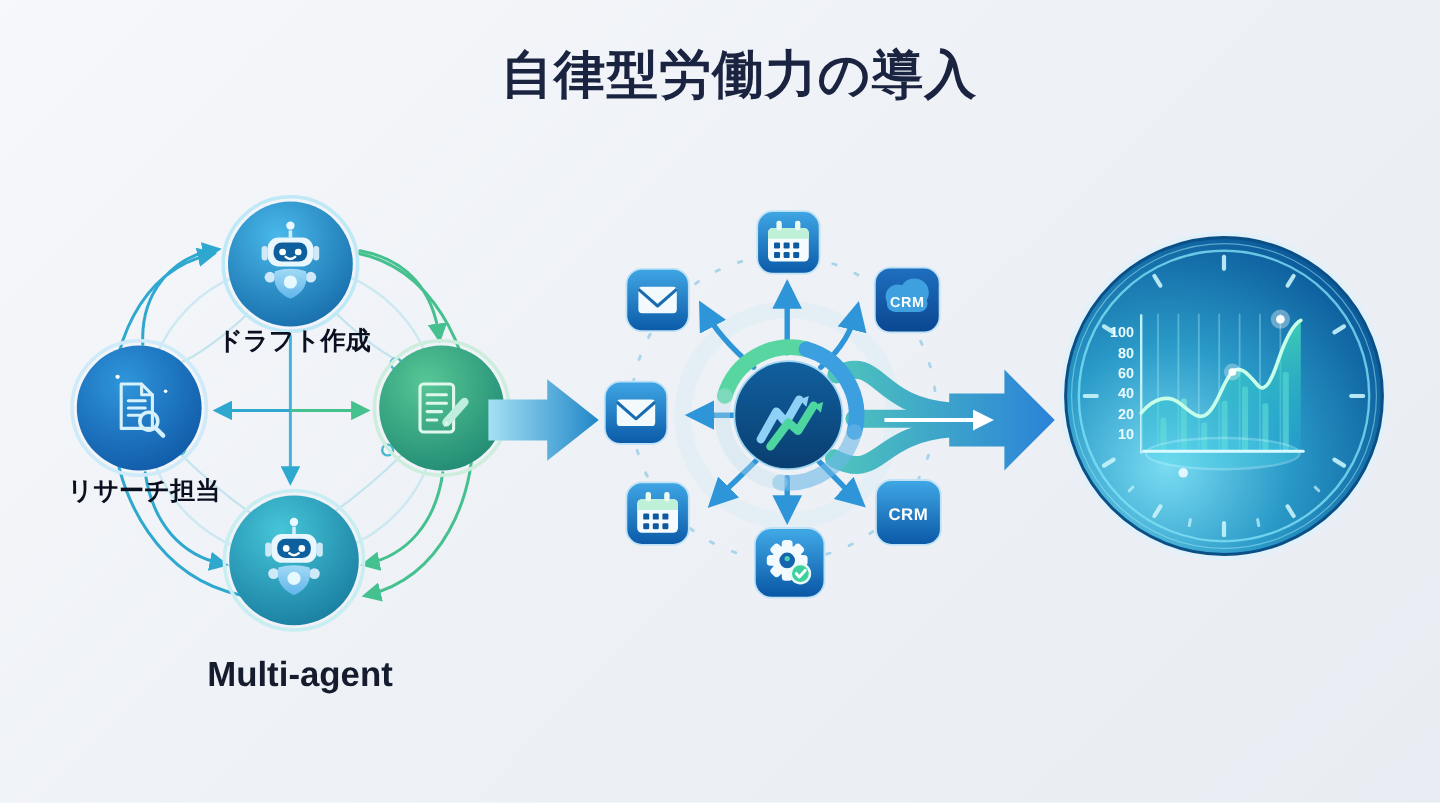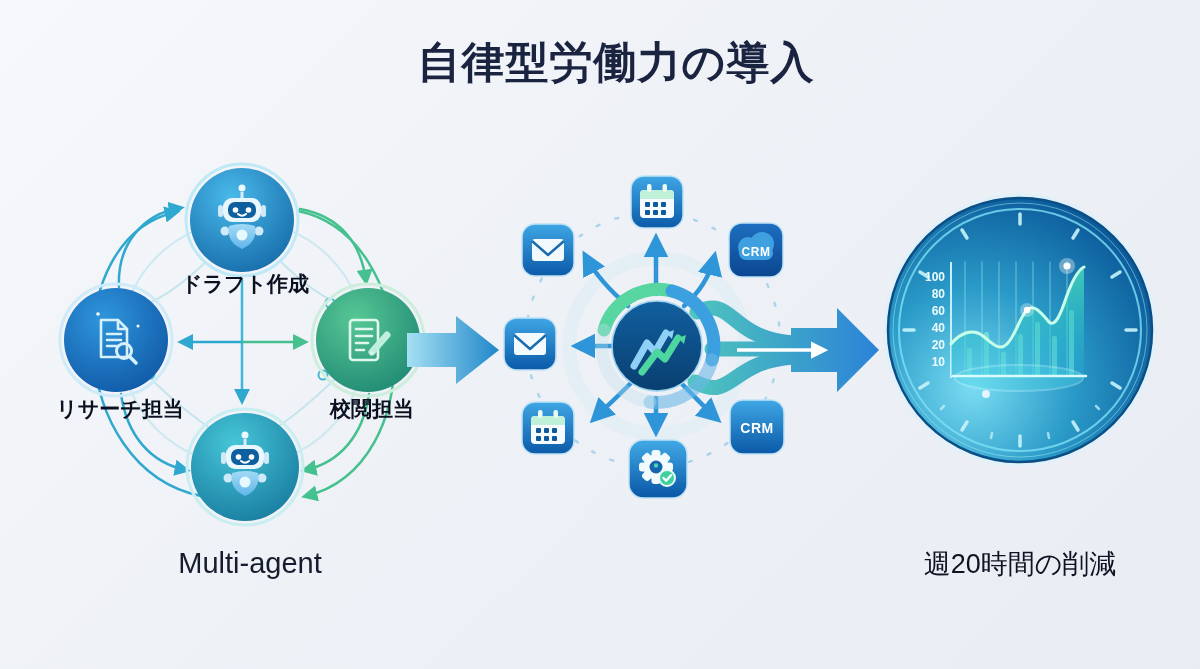--- a/index.html
+++ b/index.html
@@ -6,21 +6,21 @@
   body{width:1200px;height:669px;overflow:hidden;font-family:"Liberation Sans",sans-serif;}
   .canvas{position:relative;width:1200px;height:669px;
     background:linear-gradient(135deg,#f6f8fb 0%,#eef1f6 45%,#e9edf3 100%);}
   .overlay{position:absolute;left:0;top:0;width:1200px;height:669px;}
   .title{position:absolute;left:0;top:34px;width:1200px;text-align:center;
     font-size:43px;font-weight:800;color:#1a2340;letter-spacing:1px;padding-left:16px;}
   .node-label{position:absolute;text-align:center;font-size:21px;font-weight:800;color:#0b1020;}
   .lbl-draft{left:145px;top:270px;width:200px;}
   .lbl-research{left:20px;top:395px;width:200px;}
   .lbl-review{left:272px;top:395px;width:200px;}
-  .caption{position:absolute;text-align:center;font-weight:400;color:#151c2e;line-height:1.22;}
+  .caption{position:absolute;text-align:center;font-weight:700;color:#151c2e;line-height:1.22;}
   .cap-left{left:95px;top:546px;width:310px;font-size:29px;}
   .cap-mid{left:475px;top:540px;width:360px;font-size:27px;color:#0d1322;}
   .cap-right{left:860px;top:548px;width:320px;font-size:27px;color:#0d1322;}
   svg text{font-family:"Liberation Sans",sans-serif;}
   .axis-num{font-size:12px;font-weight:700;fill:#eafcff;}
   .crm-txt{font-size:12px;font-weight:800;fill:#ffffff;letter-spacing:.5px;}
   .crm-txt-big{font-size:14px;font-weight:800;fill:#ffffff;letter-spacing:.5px;}
 </style>
 </head>
 <body>
@@ -350,20 +350,18 @@
           <text class="axis-num" x="945" y="332">40</text>
           <text class="axis-num" x="945" y="349">20</text>
           <text class="axis-num" x="945" y="366">10</text>
         </g>
       </g>
     </g>
   </svg>
 
   <div class="node-label lbl-research">リサーチ担当</div>
   <div class="node-label lbl-draft">ドラフト作成</div>
-  <div class="node-label lbl-review">校閲担当</div>
 
   <div class="caption cap-left">
     <div>Multi-agent</div>
   </div>
-  <div class="caption cap-right">週20時間の削減</div>
 
 </div>
 
 </body></html>

